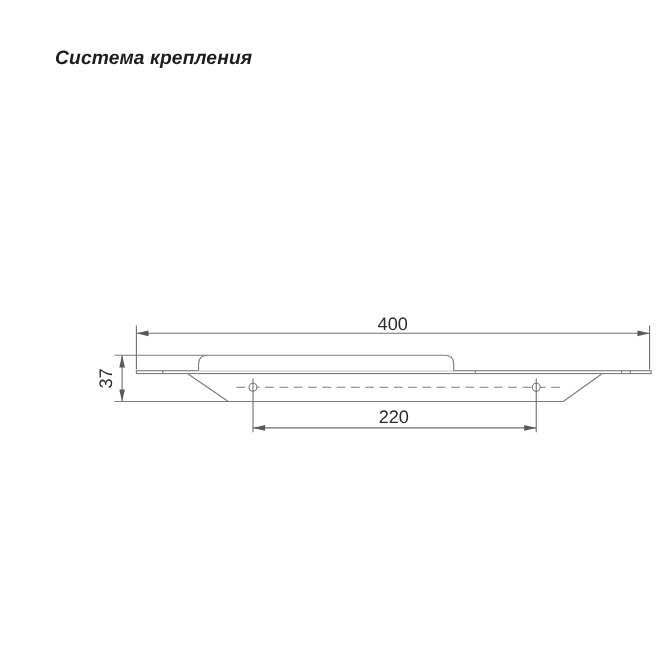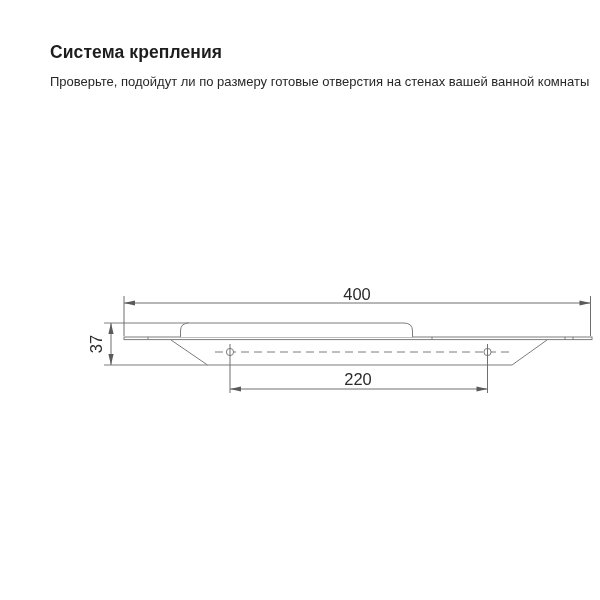--- a/index.html
+++ b/index.html
@@ -20,20 +20,21 @@
     top: 42px;
     color: #1d1d1d;
   }
   .page-title {
     margin: 0;
     font-size: 17.5px;
     font-weight: bold;
     line-height: 21px;
     color: #1d1d1d;
     letter-spacing: 0.1px;
+    font-style: italic;
   }
   .page-description {
     margin-top: 9px;
     font-size: 13px;
     line-height: 19px;
     color: #272727;
   }
   .desc-line { white-space: nowrap; }
   .diagram-wrap {
     position: absolute;
@@ -54,21 +55,20 @@
     font-size: 16.5px;
     fill: #2b2b2b;
   }
 </style>
 </head>
 <body>
 
 <div class="header">
   <h1 class="page-title">Система крепления</h1>
   <div class="page-description">
-    <div class="desc-line">Проверьте, подойдут ли по размеру готовые отверстия на стенах вашей ванной комнаты</div>
   </div>
 </div>
 
 <div class="diagram-wrap">
   <svg width="600" height="600" viewBox="0 0 600 600">
 
     <g>
       <line class="draw" x1="61" y1="323" x2="146" y2="323"></line>
       <line class="draw" x1="61" y1="365" x2="469" y2="365"></line>
     </g>

